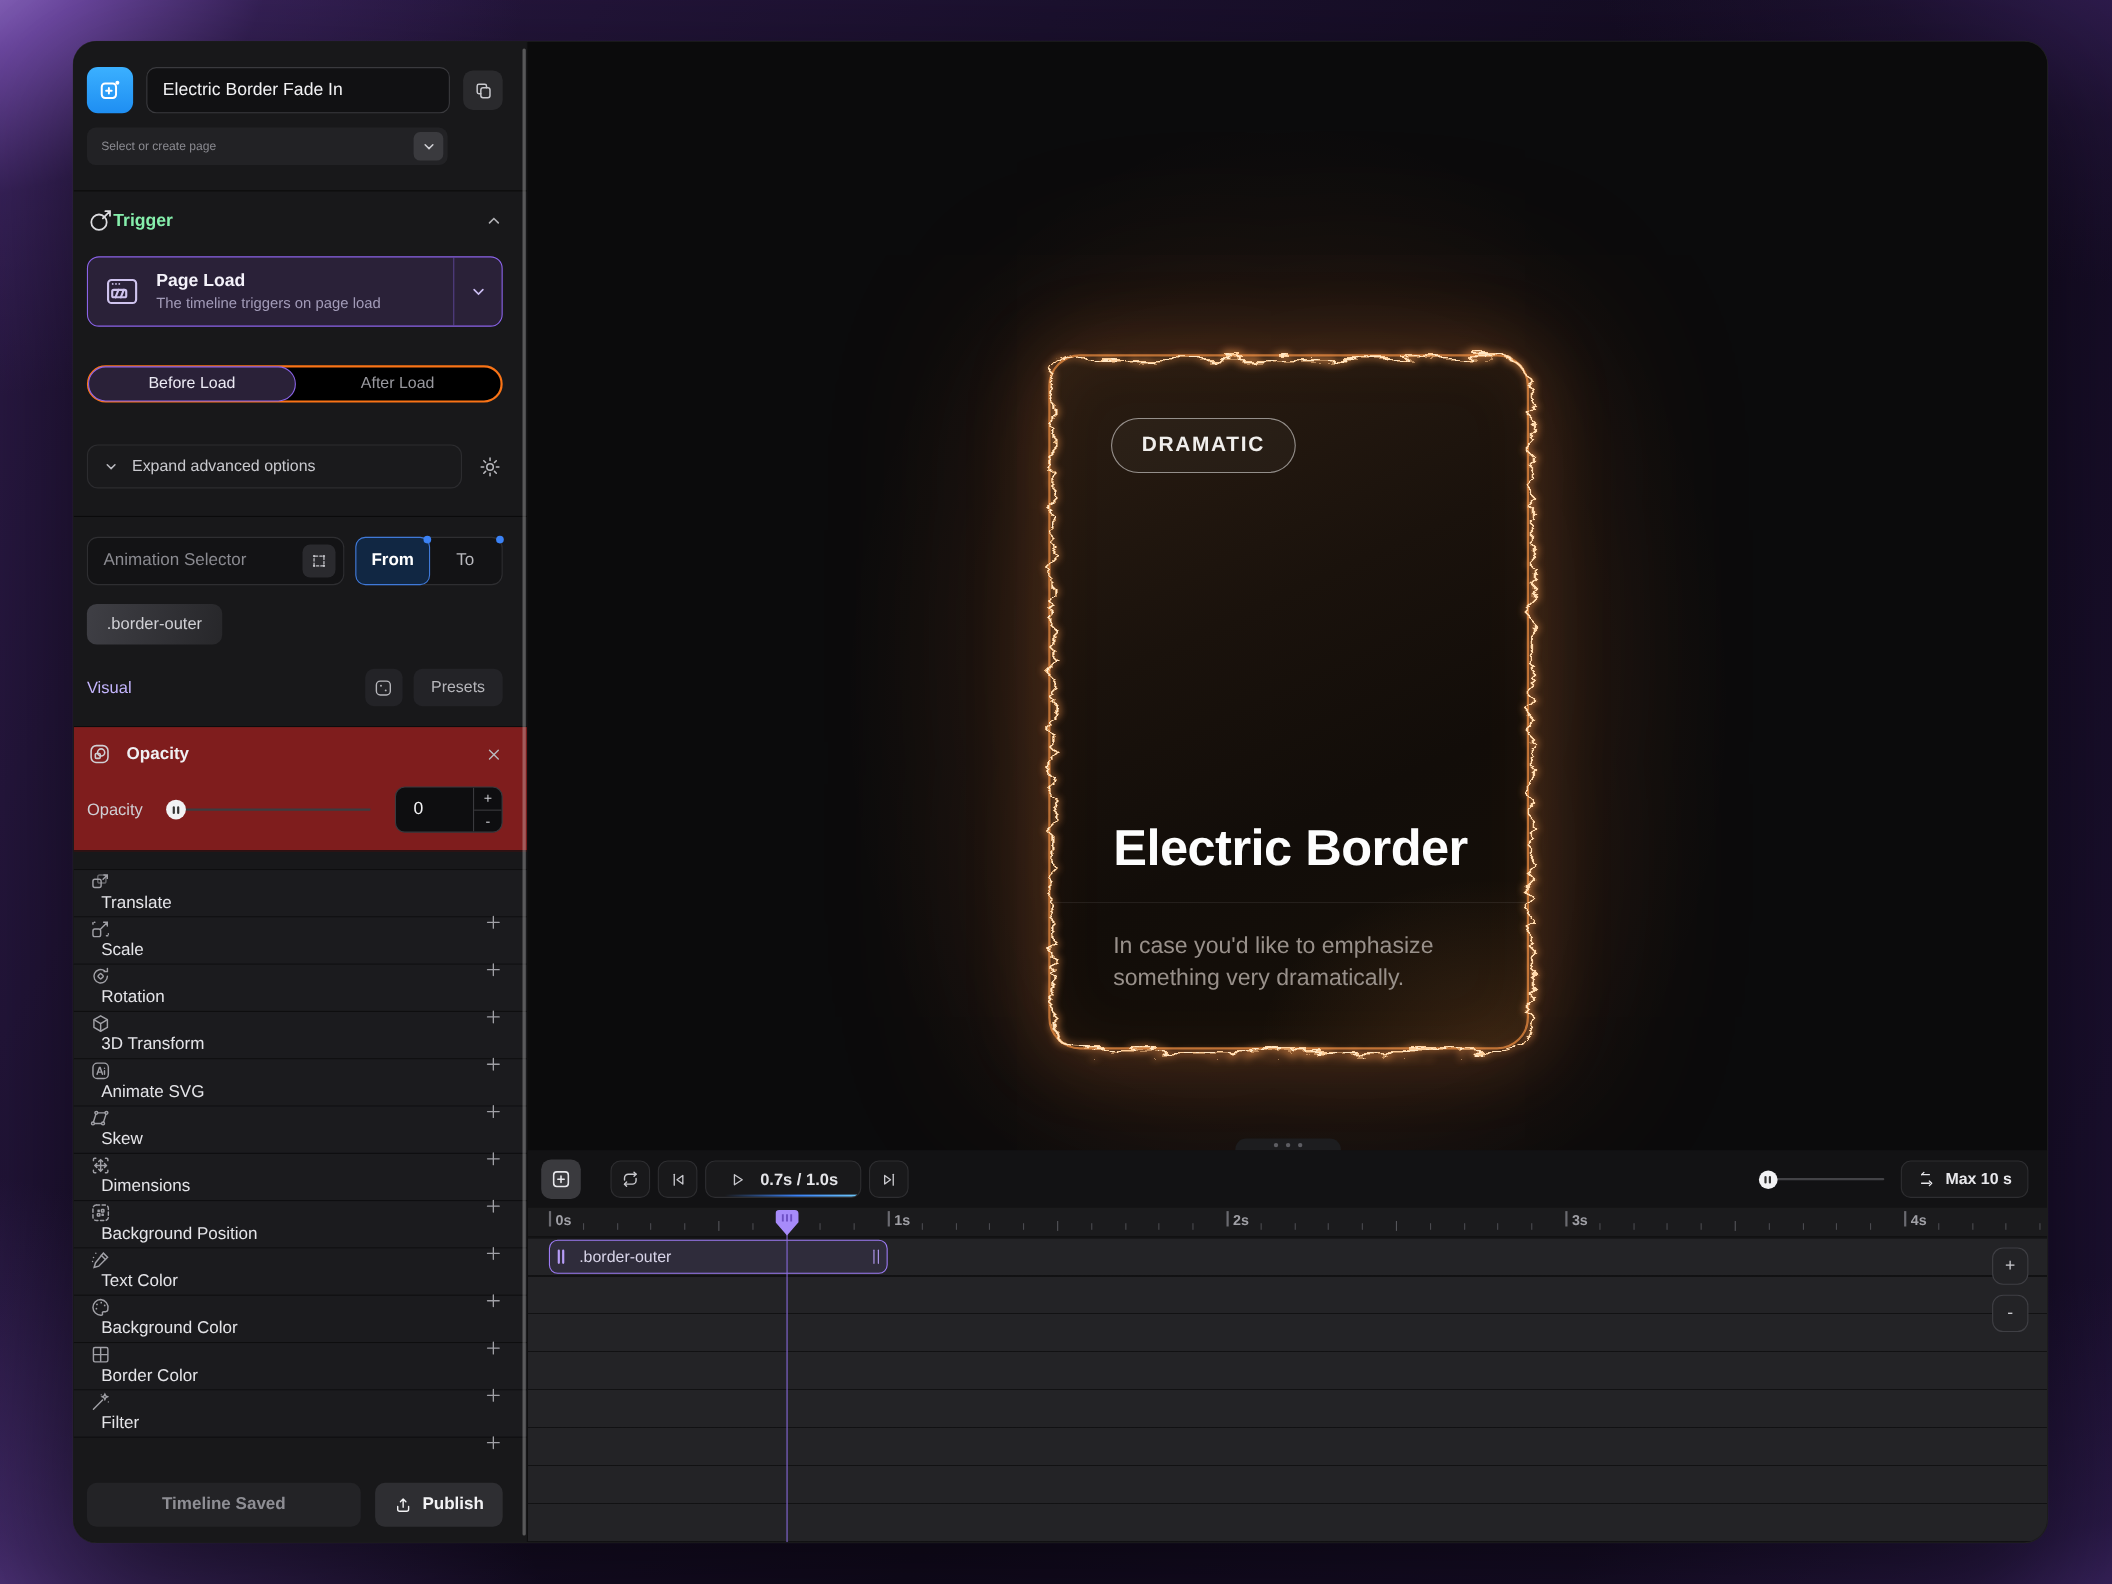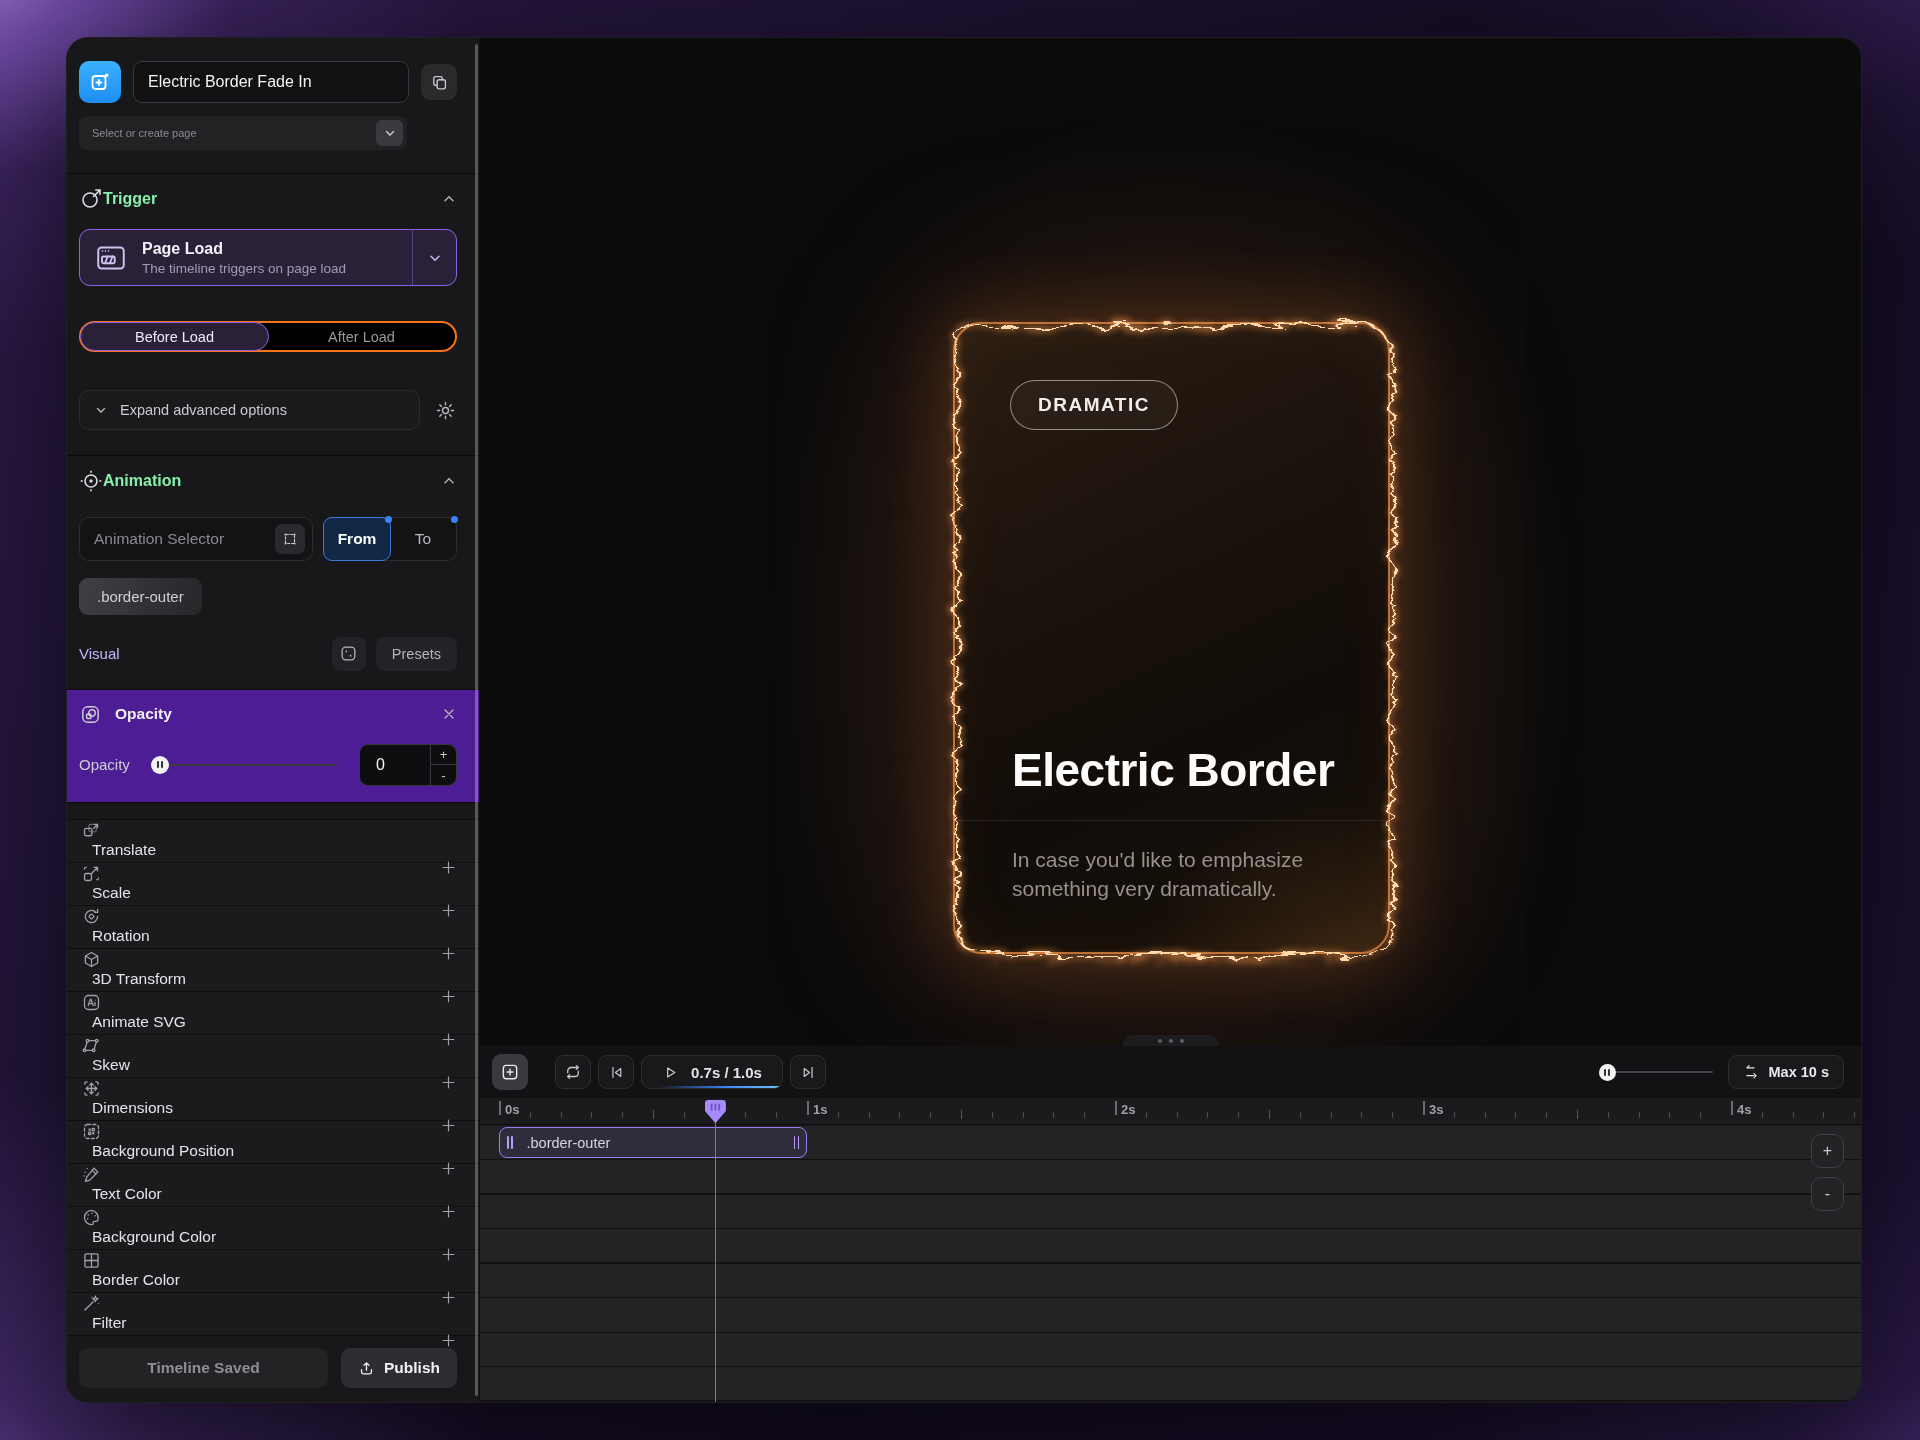--- a/index.html
+++ b/index.html
@@ -67,21 +67,21 @@
   .seg { flex:1; display:flex; align-items:center; justify-content:center; font-size:15.5px; color:#b9b9be; position:relative; }
   .seg.active { border:1.5px solid #3f79d9; background:#112743; border-radius:9px; color:#fff; font-weight:bold; margin:-1px; }
   .bluedot { position:absolute; width:7px; height:7px; border-radius:50%; background:#3b82f6; top:-2px; right:-2px; }
   .chip { margin:17px 22px 0 12px; align-self:flex-start; padding:10px 18px; border-radius:9px;
     background:linear-gradient(100deg,#3f3f45,#27272a); color:#cfcfd4; font-size:15px; }
   .visual-row { margin:22px 22px 0 12px; display:flex; align-items:center; }
   .visual-row .lbl { color:#c4b5fd; font-size:15px; }
   .visual-row .right { margin-left:auto; display:flex; gap:10px; }
   .dicebtn { width:34px; height:34px; border-radius:8px; background:#232327; color:#b5b5ba; display:flex; align-items:center; justify-content:center; }
   .presetsbtn { height:34px; padding:0 16px; border-radius:8px; background:#232327; color:#b5b5ba; font-size:14.5px; display:flex; align-items:center; }
-  .opanel { margin-top:18px; background:#4c1d95; border-top:1px solid #0c0c0d; border-bottom:1px solid #0c0c0d; padding:13px 22px 16px 12px; }
+  .opanel { margin-top:18px; background:#7f1d1d; border-top:1px solid #0c0c0d; border-bottom:1px solid #0c0c0d; padding:13px 22px 16px 12px; }
   .op-head { display:flex; align-items:center; gap:13px; }
   .op-head .ic { color:#cfcfd4; display:flex; }
   .op-head .t { font-size:15.5px; font-weight:bold; color:#f0f0f3; }
   .op-head .x { margin-left:auto; color:#b9b9be; display:flex; }
   .op-ctrl { margin-top:18px; display:flex; align-items:center; }
   .op-ctrl .lbl { font-size:15px; color:#cfcfd4; width:64px; }
   .slider { flex:1; height:18px; position:relative; margin:0 22px 0 8px; }
   .slider .track { position:absolute; left:0; right:0; top:8px; height:2px; background:#3c3c40; border-radius:1px; }
   .knob { position:absolute; top:0; width:18px; height:18px; border-radius:50%; background:#f2f2f4; display:flex; align-items:center; justify-content:center; gap:2.5px; }
   .knob i { width:1.5px; height:7px; background:#333; border-radius:1px; }
@@ -253,33 +253,20 @@
             <svg width="21" height="21" viewBox="0 0 24 24" fill="none" stroke="currentColor" stroke-width="1.6" stroke-linecap="round">
               <circle cx="12" cy="12" r="3.4"></circle>
               <path d="M12 2.8v2.6M12 18.6v2.6M2.8 12h2.6M18.6 12h2.6M5.5 5.5l1.9 1.9M16.6 16.6l1.9 1.9M18.5 5.5l-1.9 1.9M7.4 16.6l-1.9 1.9"></path>
             </svg>
           </span>
         </span>
     </div>
 
     <div class="divider" style="margin-top:25px"></div>
 
-    <div class="sec-head pad" style="margin-top:7px">
-      <span class="sec-ic">
-          <svg width="24" height="24" viewBox="0 0 24 24" fill="none" stroke="currentColor" stroke-width="1.6" stroke-linecap="round">
-            <circle cx="12" cy="12" r="6"></circle>
-            <circle cx="12" cy="12" r="1.7" fill="currentColor" stroke="none"></circle>
-            <path d="M12 3.2v-1M12 21.8v-1M3.2 12h-1M21.8 12h-1"></path>
-          </svg>
-        </span>
-      <span class="lbl">Animation</span>
-      <span class="chev"><span><svg width="16" height="16" viewBox="0 0 24 24" fill="none" stroke="currentColor" stroke-width="2.2" stroke-linecap="round">
-              <path d="M6 14.5l6-6 6 6"></path>
-            </svg></span></span>
-    </div>
 
     <div class="sel-row">
       <div class="sel-input">
         <span class="ph">Animation Selector</span>
         <span class="sel-btn">
             <span>
               <svg width="18" height="18" viewBox="0 0 24 24" fill="none" stroke="currentColor" stroke-width="1.5" stroke-linecap="round">
                 <rect x="6" y="6" width="12" height="12" rx="1.5" stroke-dasharray="3 2.4"></rect>
                 <circle cx="6" cy="6" r="1.4" fill="currentColor" stroke="none"></circle>
                 <circle cx="18" cy="6" r="1.4" fill="currentColor" stroke="none"></circle>

